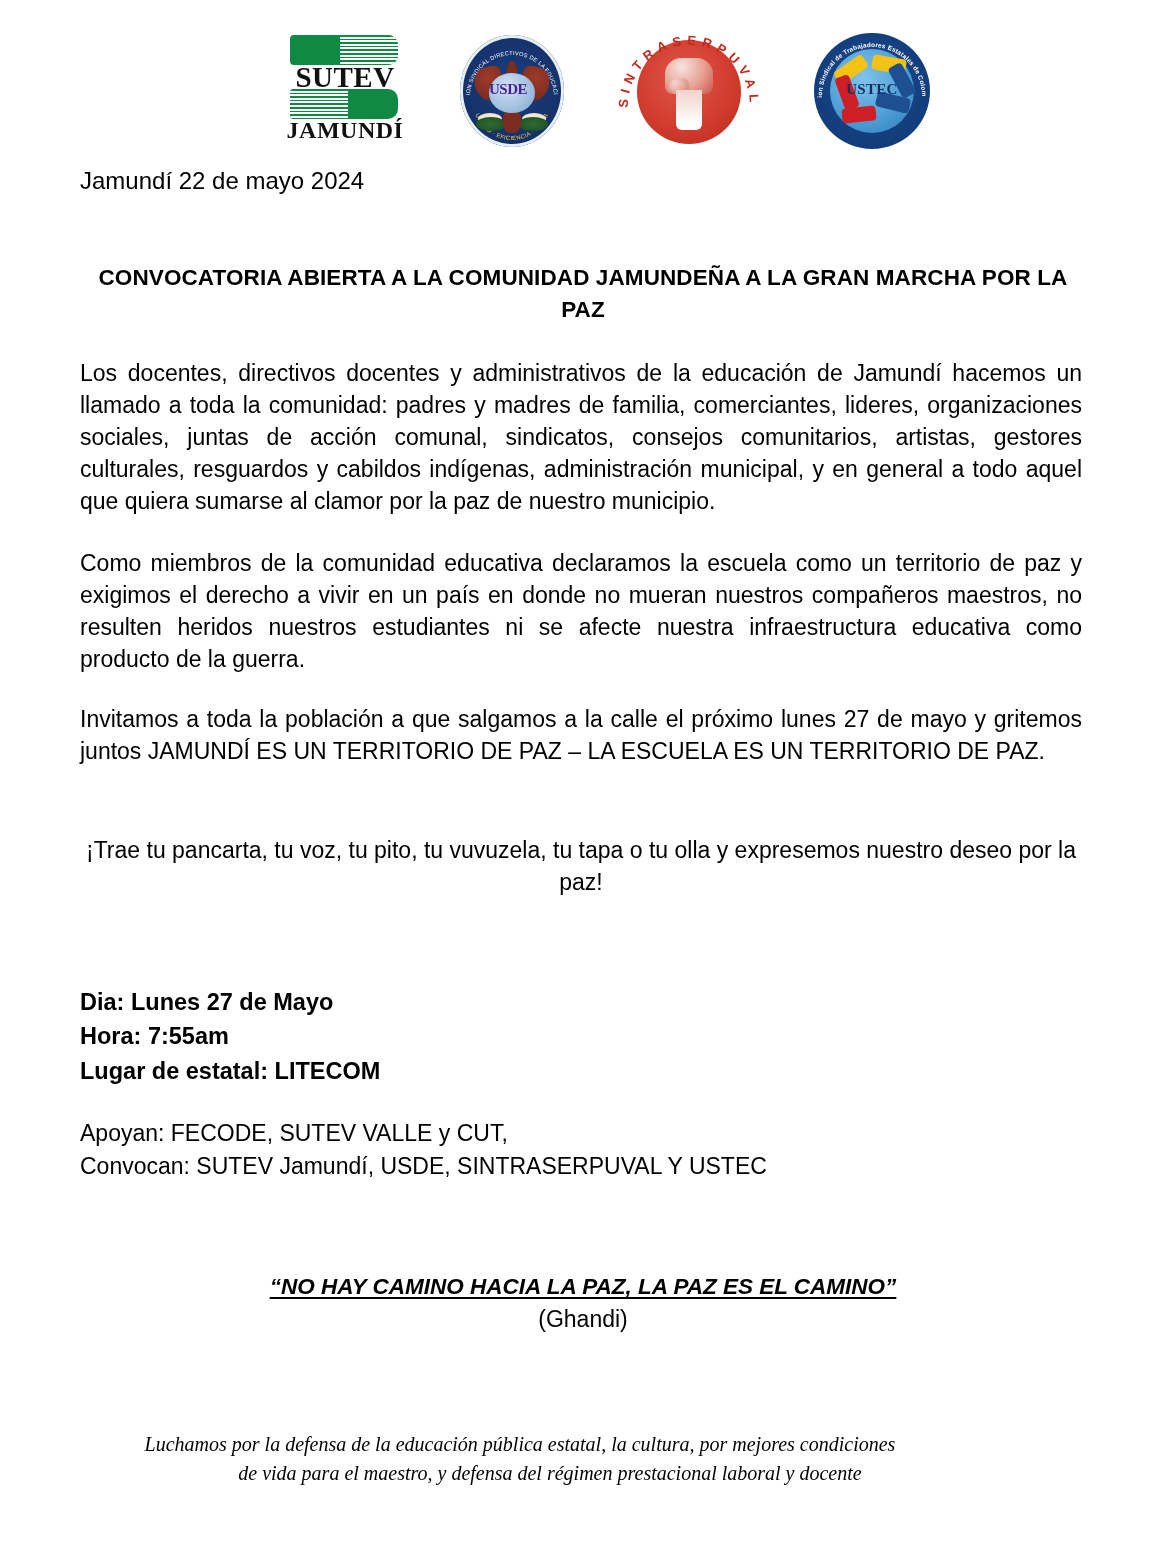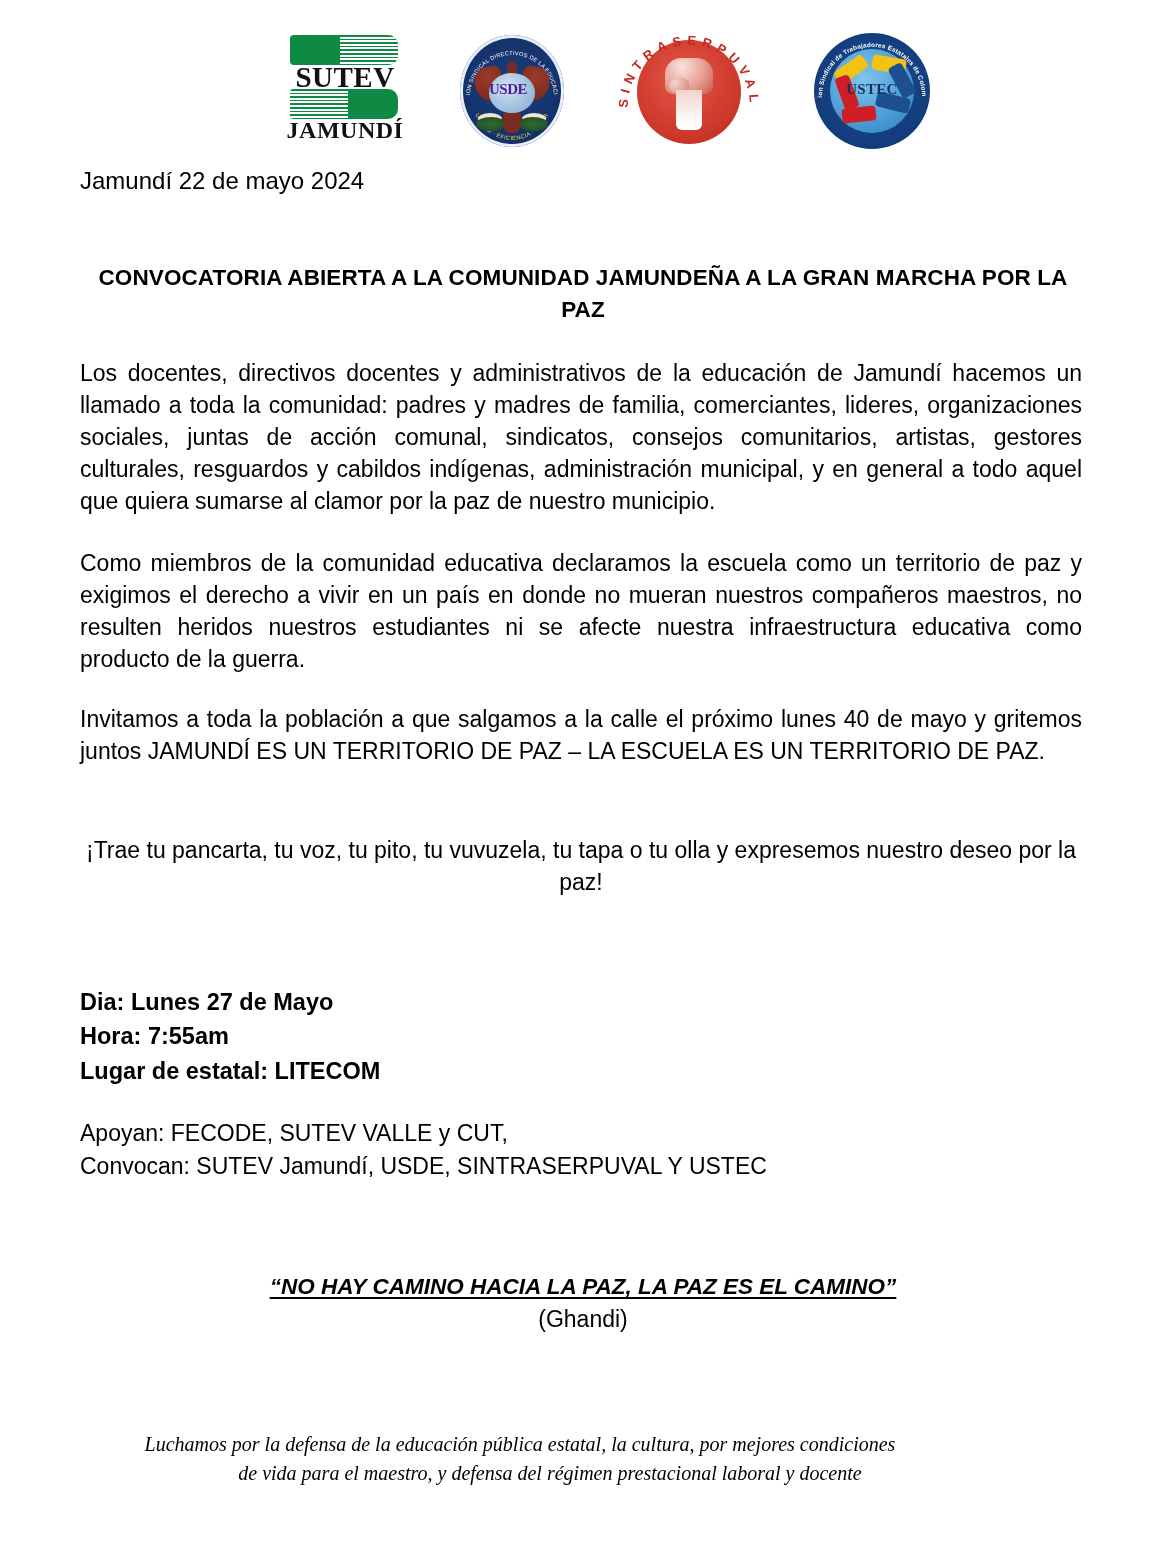--- a/index.html
+++ b/index.html
@@ -301,21 +301,21 @@
     </div>
 
   </div>
 
   <div class="date-line">Jamundí 22 de mayo 2024</div>
 
   <div class="doc-title">CONVOCATORIA ABIERTA A LA COMUNIDAD JAMUNDEÑA A LA GRAN MARCHA POR LA PAZ</div>
 
   <div class="para p1">Los docentes, directivos docentes y administrativos de la educación de Jamundí hacemos un llamado a toda la comunidad: padres y madres de familia, comerciantes, lideres, organizaciones sociales, juntas de acción comunal, sindicatos, consejos comunitarios, artistas, gestores culturales, resguardos y cabildos indígenas, administración municipal,  y en general a todo aquel que quiera sumarse al clamor por la paz de nuestro municipio.</div>
   <div class="para p2">Como miembros de la comunidad educativa declaramos la escuela como un territorio de paz y exigimos el derecho a vivir en un país en donde no mueran nuestros compañeros maestros, no resulten heridos nuestros estudiantes ni se afecte nuestra infraestructura educativa como producto de la guerra.</div>
-  <div class="para p3">Invitamos a toda la población a que salgamos a la calle el próximo lunes 40 de mayo y gritemos juntos JAMUNDÍ ES UN TERRITORIO DE PAZ – LA ESCUELA ES UN TERRITORIO DE PAZ.</div>
+  <div class="para p3">Invitamos a toda la población a que salgamos a la calle el próximo lunes 27 de mayo y gritemos juntos JAMUNDÍ ES UN TERRITORIO DE PAZ – LA ESCUELA ES UN TERRITORIO DE PAZ.</div>
   <div class="para center p4">¡Trae tu pancarta, tu voz, tu pito, tu vuvuzela, tu tapa o tu olla y expresemos nuestro deseo por la paz!</div>
 
   <div class="details">
     <div>Dia: Lunes 27 de Mayo</div>
     <div>Hora: 7:55am</div>
     <div>Lugar de estatal: LITECOM</div>
   </div>
 
   <div class="support">
     <div>Apoyan: FECODE, SUTEV VALLE y CUT,</div>

